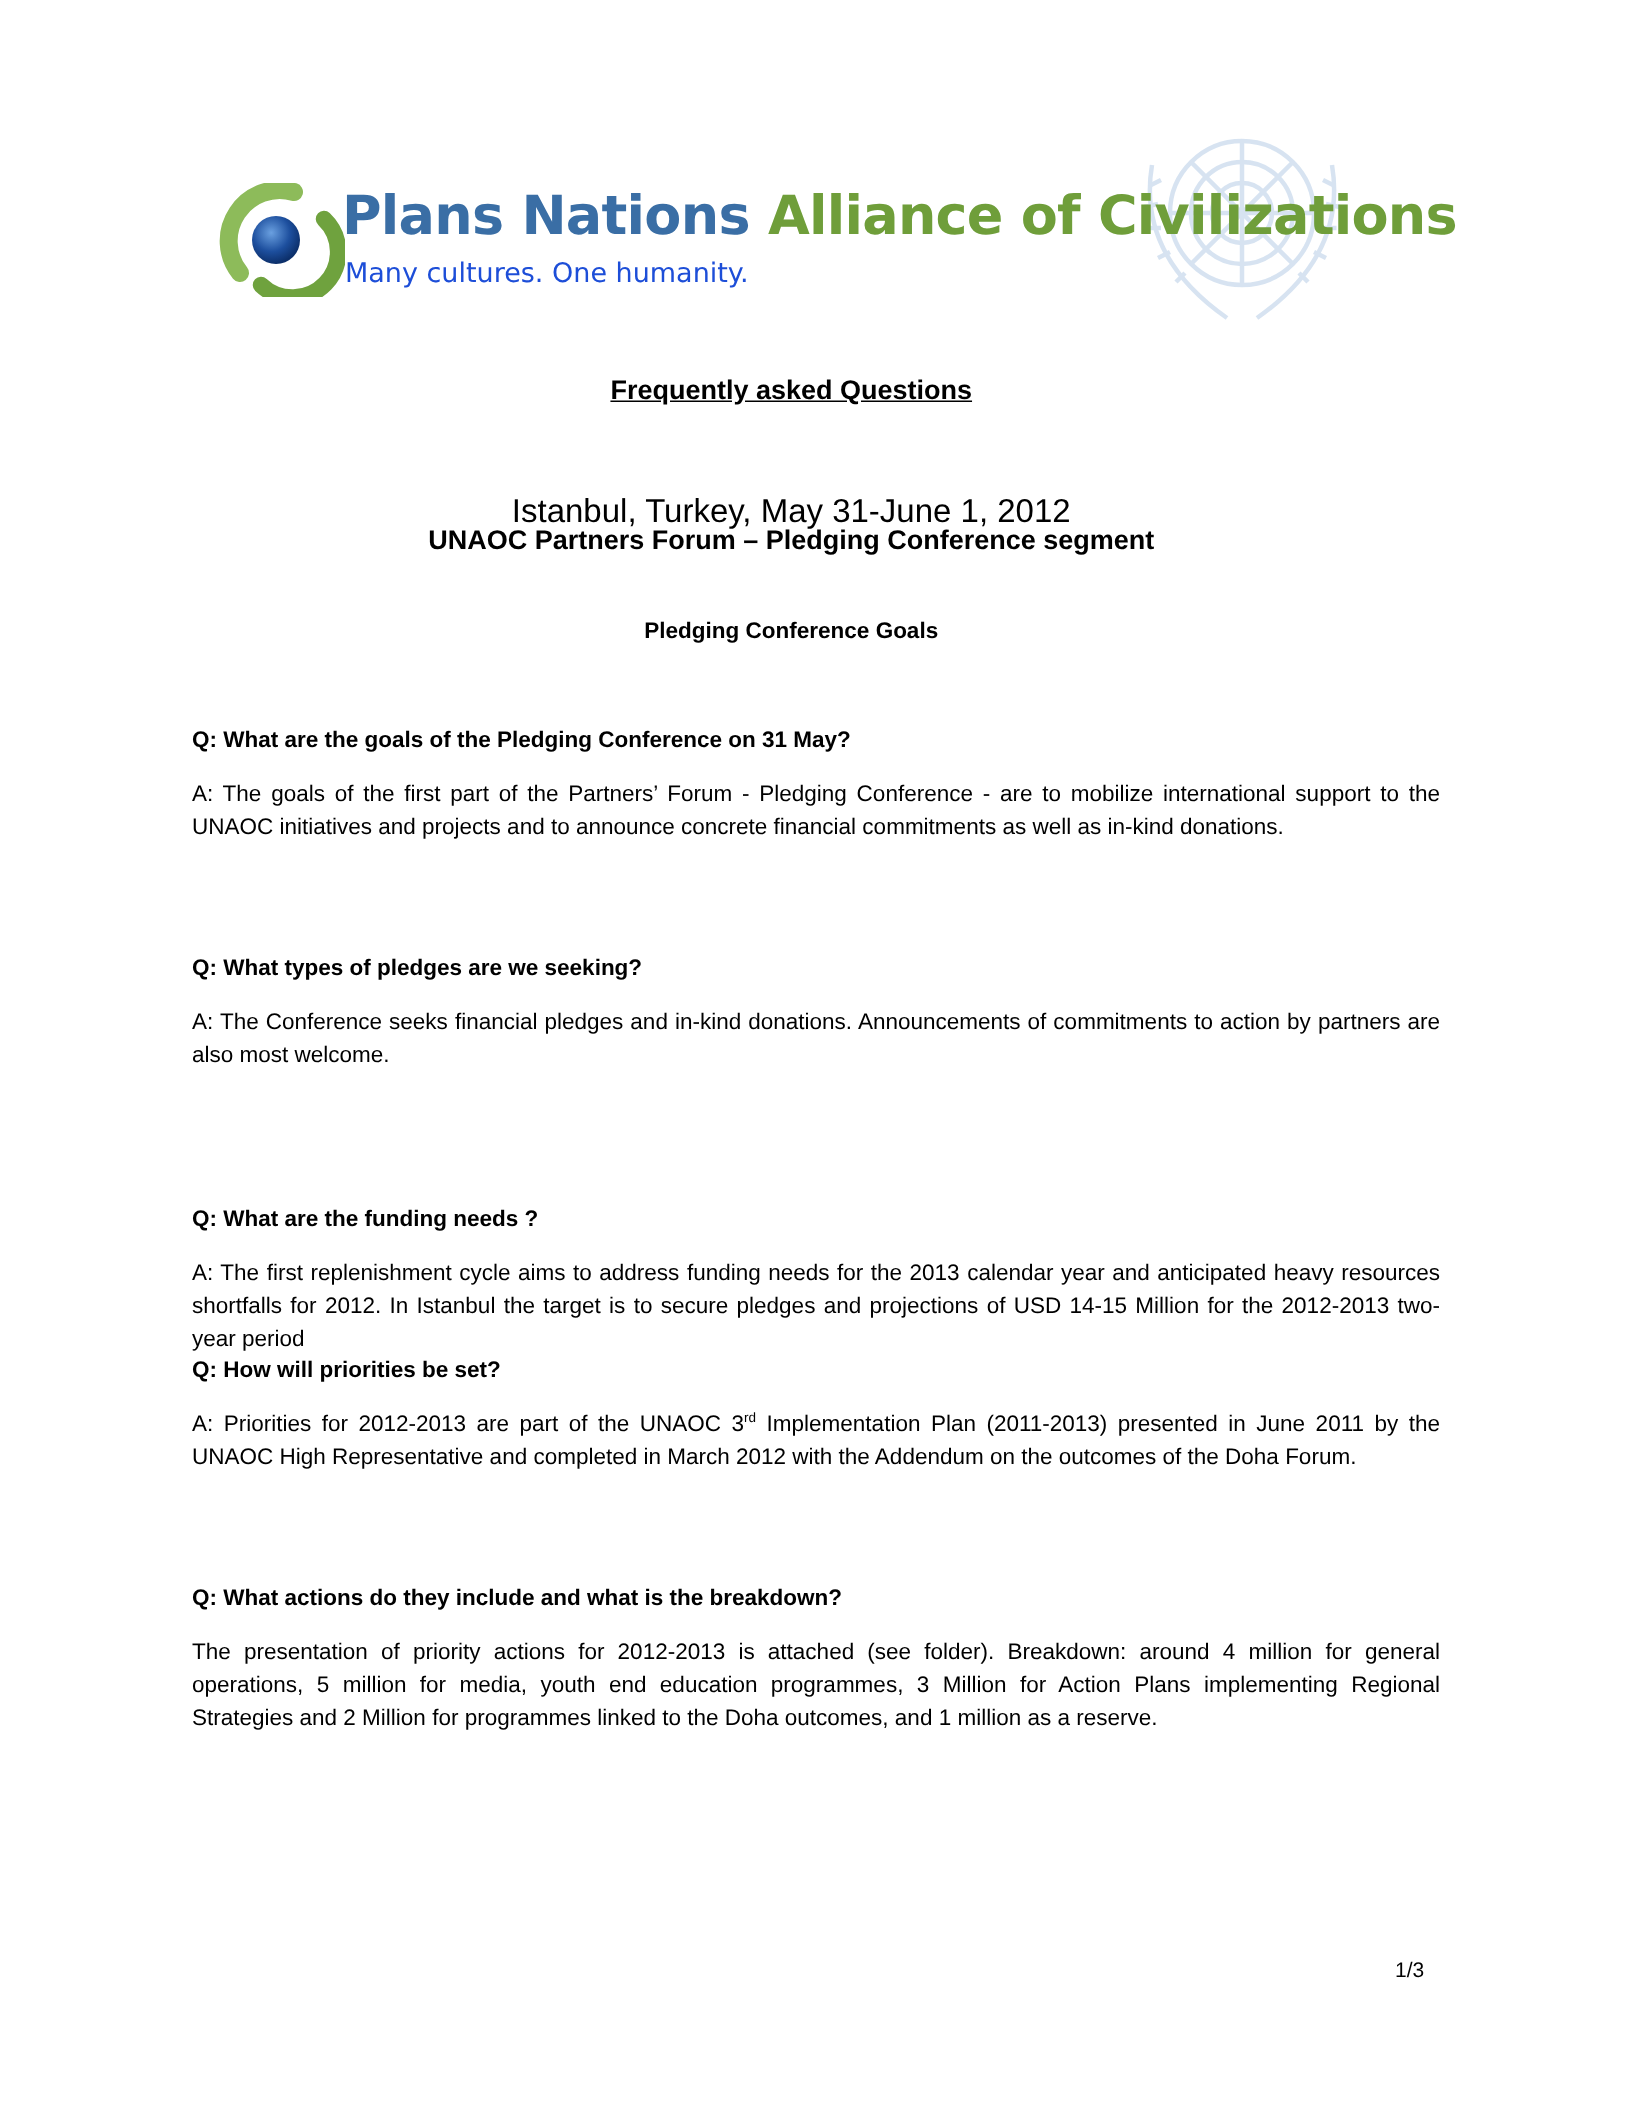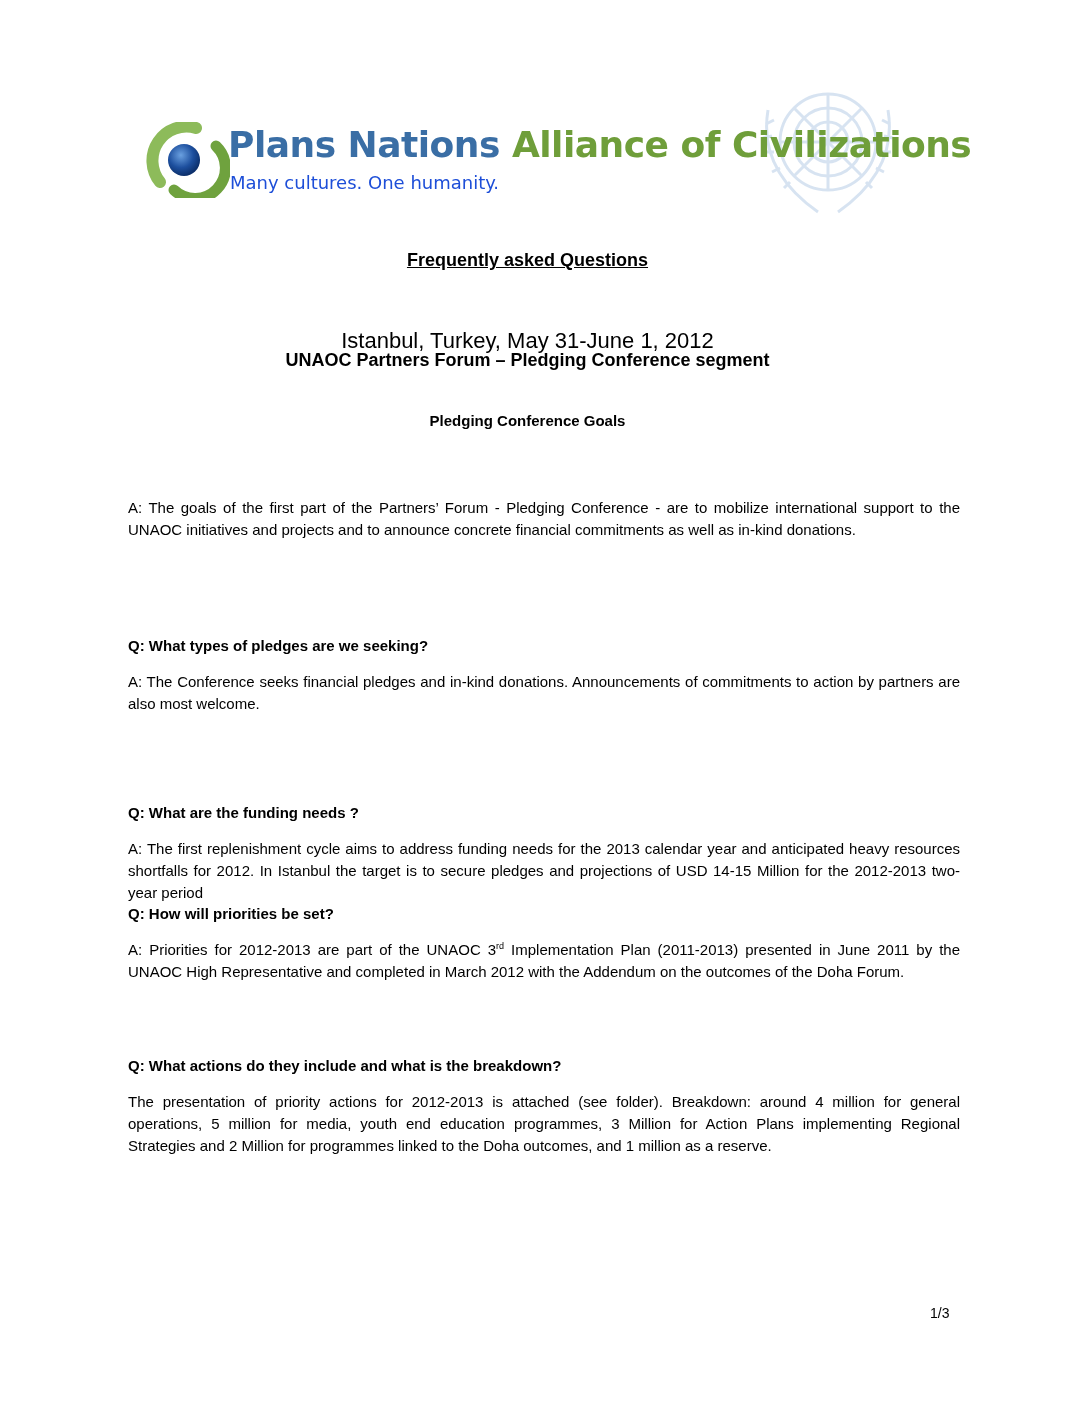--- a/index.html
+++ b/index.html
@@ -62,20 +62,21 @@
   </div>
   <div class="logo-tag">Many cultures. One humanity.</div>
 </div>
 
 <div class="center faq-title">Frequently asked Questions</div>
 <div class="center forum-title">UNAOC Partners Forum – Pledging Conference segment</div>
 <div class="center forum-sub">Istanbul, Turkey, May 31-June 1, 2012</div>
 <div class="center section-title">Pledging Conference Goals</div>
 
 <div class="qa" style="top:483px;">
+  <div class="q">Q:  What are the goals of the Pledging Conference on 31 May?</div>
   <div class="a">A:   The goals of the first part of the Partners’ Forum - Pledging Conference - are to mobilize international support to the UNAOC initiatives and projects and to announce concrete financial commitments as well as in-kind donations.</div>
 </div>
 
 <div class="qa" style="top:635px;">
   <div class="q">Q:  What types of pledges are we seeking?</div>
   <div class="a">A:   The Conference seeks financial pledges and in-kind donations. Announcements of commitments to action by partners are also most welcome.</div>
 </div>
 
 <div class="qa" style="top:766px;margin-top:36px;">
   <div class="q">Q: What are the funding needs ?</div>

